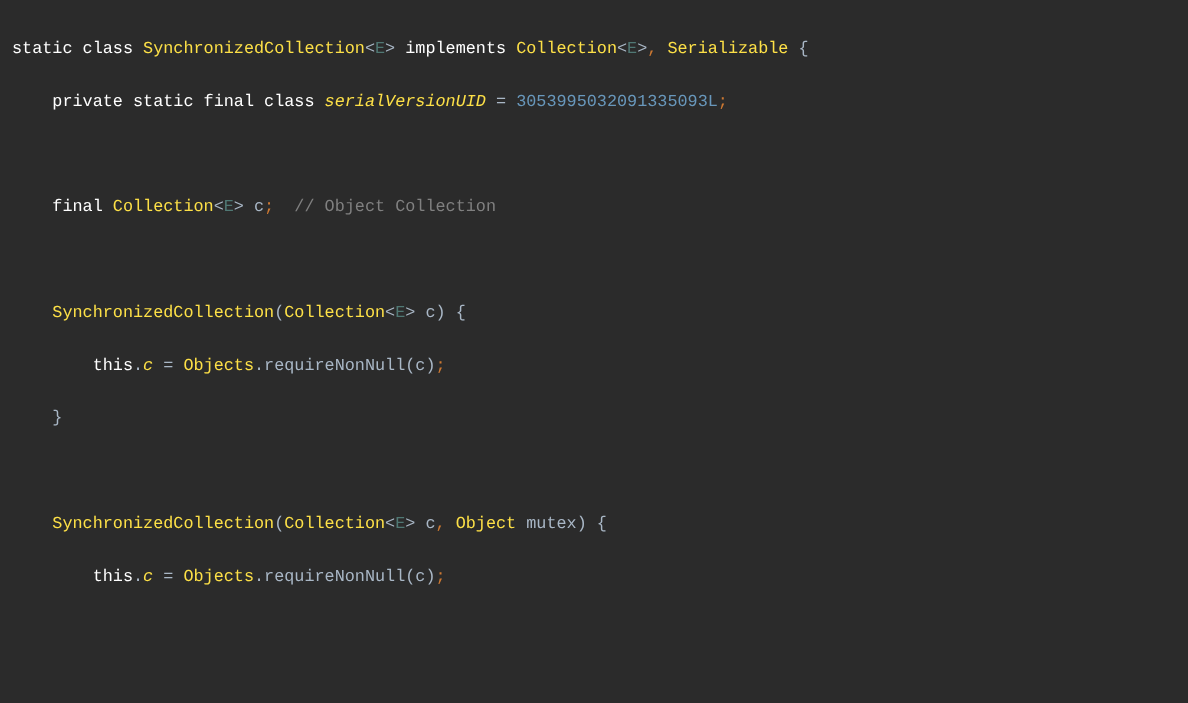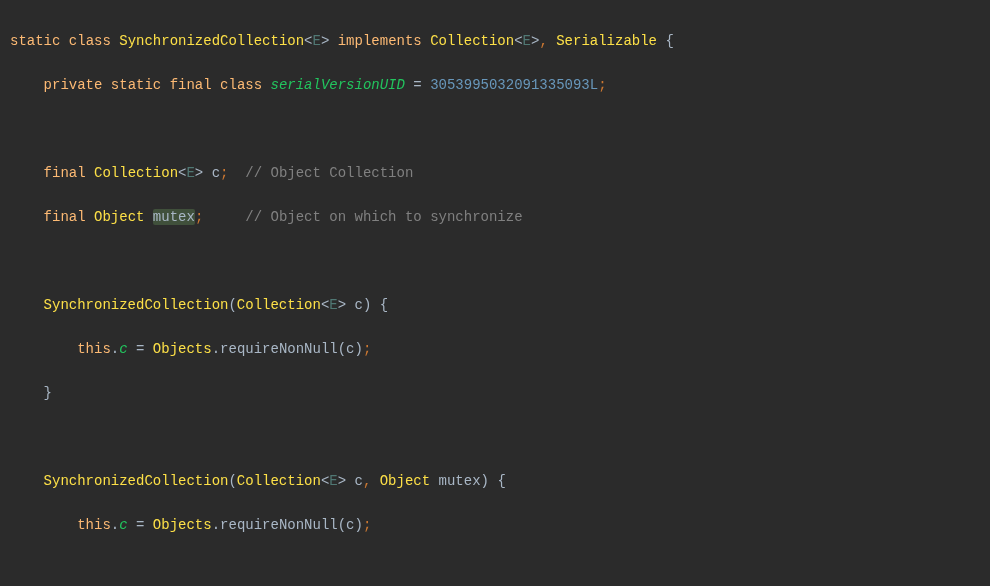--- a/index.html
+++ b/index.html
@@ -8,42 +8,41 @@
     font-family: 'Consolas', 'Monaco', 'Courier New', monospace;
     font-size: 14px;
     line-height: 22px;
     color: #a9b7c6;
     overflow: hidden;
     width: 990px;
     height: 586px;
   }
   .editor { padding: 8px 10px; white-space: pre; }
   .line { min-height: 22px; }
-  .kw { color: #fdba74; margin-top: 40px; }       
+  .kw { color: #ffffff; margin-top: 40px; }       
   .cls { color: #fde047; }      
   .num { color: #6897bb; }      
   .ident { color: #a9b7c6; }     
-  .ital { font-style: italic; color: #22c55e; } 
+  .ital { font-style: italic; color: #fde047; } 
   .italcall { color: #a9b7c6; }
   .comment { color: #808080; }
   .paren { color: #a9b7c6; }
   .semic { color: #cc7832; }
   .hlbg { background: #40503b; border-radius: 2px; } 
   .generic { color: #507874; }
   .op { color: #a9b7c6; }
 </style>
 </head>
 <body>
 
 <div class="editor">
 <div class="line"><span class="kw">static</span> <span class="kw">class</span> <span class="cls">SynchronizedCollection</span><span class="paren">&lt;</span><span class="generic">E</span><span class="paren">&gt;</span> <span class="kw">implements</span> <span class="cls">Collection</span><span class="paren">&lt;</span><span class="generic">E</span><span class="paren">&gt;</span><span class="semic">,</span> <span class="cls">Serializable</span> <span class="paren">{</span></div>
 <div class="line">    <span class="kw">private</span> <span class="kw">static</span> <span class="kw">final</span> <span class="kw">class</span> <span class="ital">serialVersionUID</span> <span class="op">=</span> <span class="num">3053995032091335093L</span><span class="semic">;</span></div>
 <div class="line"></div>
 <div class="line">    <span class="kw">final</span> <span class="cls">Collection</span><span class="paren">&lt;</span><span class="generic">E</span><span class="paren">&gt;</span> <span class="ident">c</span><span class="semic">;</span>  <span class="comment">// Object Collection</span></div>
-<div class="line">    <span class="kw">final</span> <span class="cls">Object</span> <span class="hlbg">mutex</span><span class="semic">;</span>     <span class="comment">// Object on which to synchronize</span></div>
 <div class="line"></div>
 <div class="line">    <span class="cls">SynchronizedCollection</span><span class="paren">(</span><span class="cls">Collection</span><span class="paren">&lt;</span><span class="generic">E</span><span class="paren">&gt;</span> <span class="ident">c</span><span class="paren">)</span> <span class="paren">{</span></div>
 <div class="line">        <span class="kw">this</span><span class="op">.</span><span class="ital">c</span> <span class="op">=</span> <span class="cls">Objects</span>.<span class="italcall">requireNonNull</span><span class="paren">(</span><span class="ident">c</span><span class="paren">)</span><span class="semic">;</span></div>
 <div class="line">    <span class="paren">}</span></div>
 <div class="line"></div>
 <div class="line">    <span class="cls">SynchronizedCollection</span><span class="paren">(</span><span class="cls">Collection</span><span class="paren">&lt;</span><span class="generic">E</span><span class="paren">&gt;</span> <span class="ident">c</span><span class="semic">,</span> <span class="cls">Object</span> <span class="ident">mutex</span><span class="paren">)</span> <span class="paren">{</span></div>
 <div class="line">        <span class="kw">this</span><span class="op">.</span><span class="ital">c</span> <span class="op">=</span> <span class="cls">Objects</span>.<span class="italcall">requireNonNull</span><span class="paren">(</span><span class="ident">c</span><span class="paren">)</span><span class="semic">;</span></div>
 
 
 

